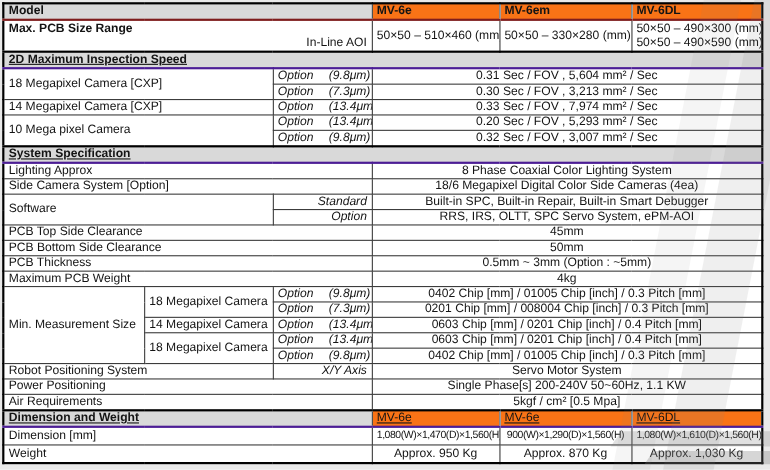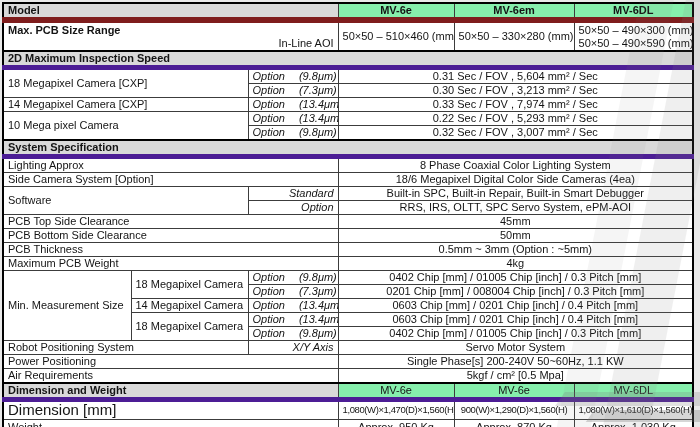--- a/index.html
+++ b/index.html
@@ -30,27 +30,27 @@
     height:13px;
   }
   tr.tall td{height:27px;}
   tr.dim td{height:15px;font-size:9.5px;letter-spacing:-0.4px;}
   tr.wt td{height:15px;}
   .sec{
     background:#d9d9d9;
     font-weight:bold;
     text-align:left;
   }
-  tr.secrow td{border-top:2px solid #000;border-bottom:5px solid #4c1d95;}
-  tr.hdrrow td{border-bottom:6px solid #7f1d1d;}
-  .hdr{background:#86efac;font-weight:bold;text-align:center;}
+  tr.secrow td{border-top:2px solid #000;border-bottom:2px solid #4c1d95;text-decoration:underline;}
+  tr.hdrrow td{border-bottom:2px solid #7f1d1d;}
+  .hdr{background:#f97316;font-weight:bold;}
   .lbl{text-align:left;margin-top:28px;}
   .blb{text-align:left;font-weight:bold;}
   .val{text-align:center;}
-  .cam{}
+  .cam{text-align:center;}
   .opt{text-align:right;font-style:italic;}
   .opt .res{display:inline-block;margin-left:14px;}
   .two-line div{line-height:13px;}
   .line2{font-weight:normal;text-align:right;}
   
   .wm{position:absolute;pointer-events:none;z-index:5;}
   .wm-a{left:598px;top:-20px;width:34px;height:470px;background:rgba(130,130,130,0.08);transform:skewX(-11deg);}
   .wm-b{left:644px;top:-20px;width:46px;height:470px;background:rgba(130,130,130,0.13);transform:skewX(-11deg);}
   .wm-c{left:560px;top:392px;width:150px;height:14px;background:rgba(120,120,120,0.22);transform:skewX(-35deg);}
   .wm-d{left:590px;top:410px;width:130px;height:12px;background:rgba(120,120,120,0.30);transform:skewX(-35deg);}
@@ -105,21 +105,21 @@
     <td colspan="3" class="val">0.30 Sec / FOV , 3,213 mm² / Sec</td>
   </tr>
   <tr>
     <td colspan="2" class="lbl">14 Megapixel Camera [CXP]</td>
     <td class="opt"><span>Option</span><span class="res">(13.4μm)</span></td>
     <td colspan="3" class="val">0.33 Sec / FOV , 7,974 mm² / Sec</td>
   </tr>
   <tr>
     <td colspan="2" rowspan="2" class="lbl">10 Mega pixel Camera</td>
     <td class="opt"><span>Option</span><span class="res">(13.4μm)</span></td>
-    <td colspan="3" class="val">0.22 Sec / FOV , 5,293 mm² / Sec</td>
+    <td colspan="3" class="val">0.20 Sec / FOV , 5,293 mm² / Sec</td>
   </tr>
   <tr>
     <td class="opt"><span>Option</span><span class="res">(9.8μm)</span></td>
     <td colspan="3" class="val">0.32 Sec / FOV , 3,007 mm² / Sec</td>
   </tr>
 
   <tr class="secrow">
     <td colspan="6" class="sec">System Specification</td>
   </tr>
 
@@ -198,21 +198,21 @@
     <td colspan="3" class="val">5kgf / cm² [0.5 Mpa]</td>
   </tr>
 
   <tr class="secrow">
     <td colspan="3" class="sec">Dimension and Weight</td>
     <td class="hdr" style="font-weight:normal">MV-6e</td>
     <td class="hdr" style="font-weight:normal">MV-6e</td>
     <td class="hdr" style="font-weight:normal">MV-6DL</td>
   </tr>
   <tr class="dim">
-    <td colspan="3" class="lbl" style="font-size:15px;letter-spacing:0">Dimension [mm]</td>
+    <td colspan="3" class="lbl" style="font-size:11px;letter-spacing:0">Dimension [mm]</td>
     <td class="val">1,080(W)×1,470(D)×1,560(H)</td>
     <td class="val">900(W)×1,290(D)×1,560(H)</td>
     <td class="val">1,080(W)×1,610(D)×1,560(H)</td>
   </tr>
   <tr class="wt">
     <td colspan="3" class="lbl">Weight</td>
     <td class="val">Approx. 950 Kg</td>
     <td class="val">Approx. 870 Kg</td>
     <td class="val">Approx. 1,030 Kg</td>
   </tr>

